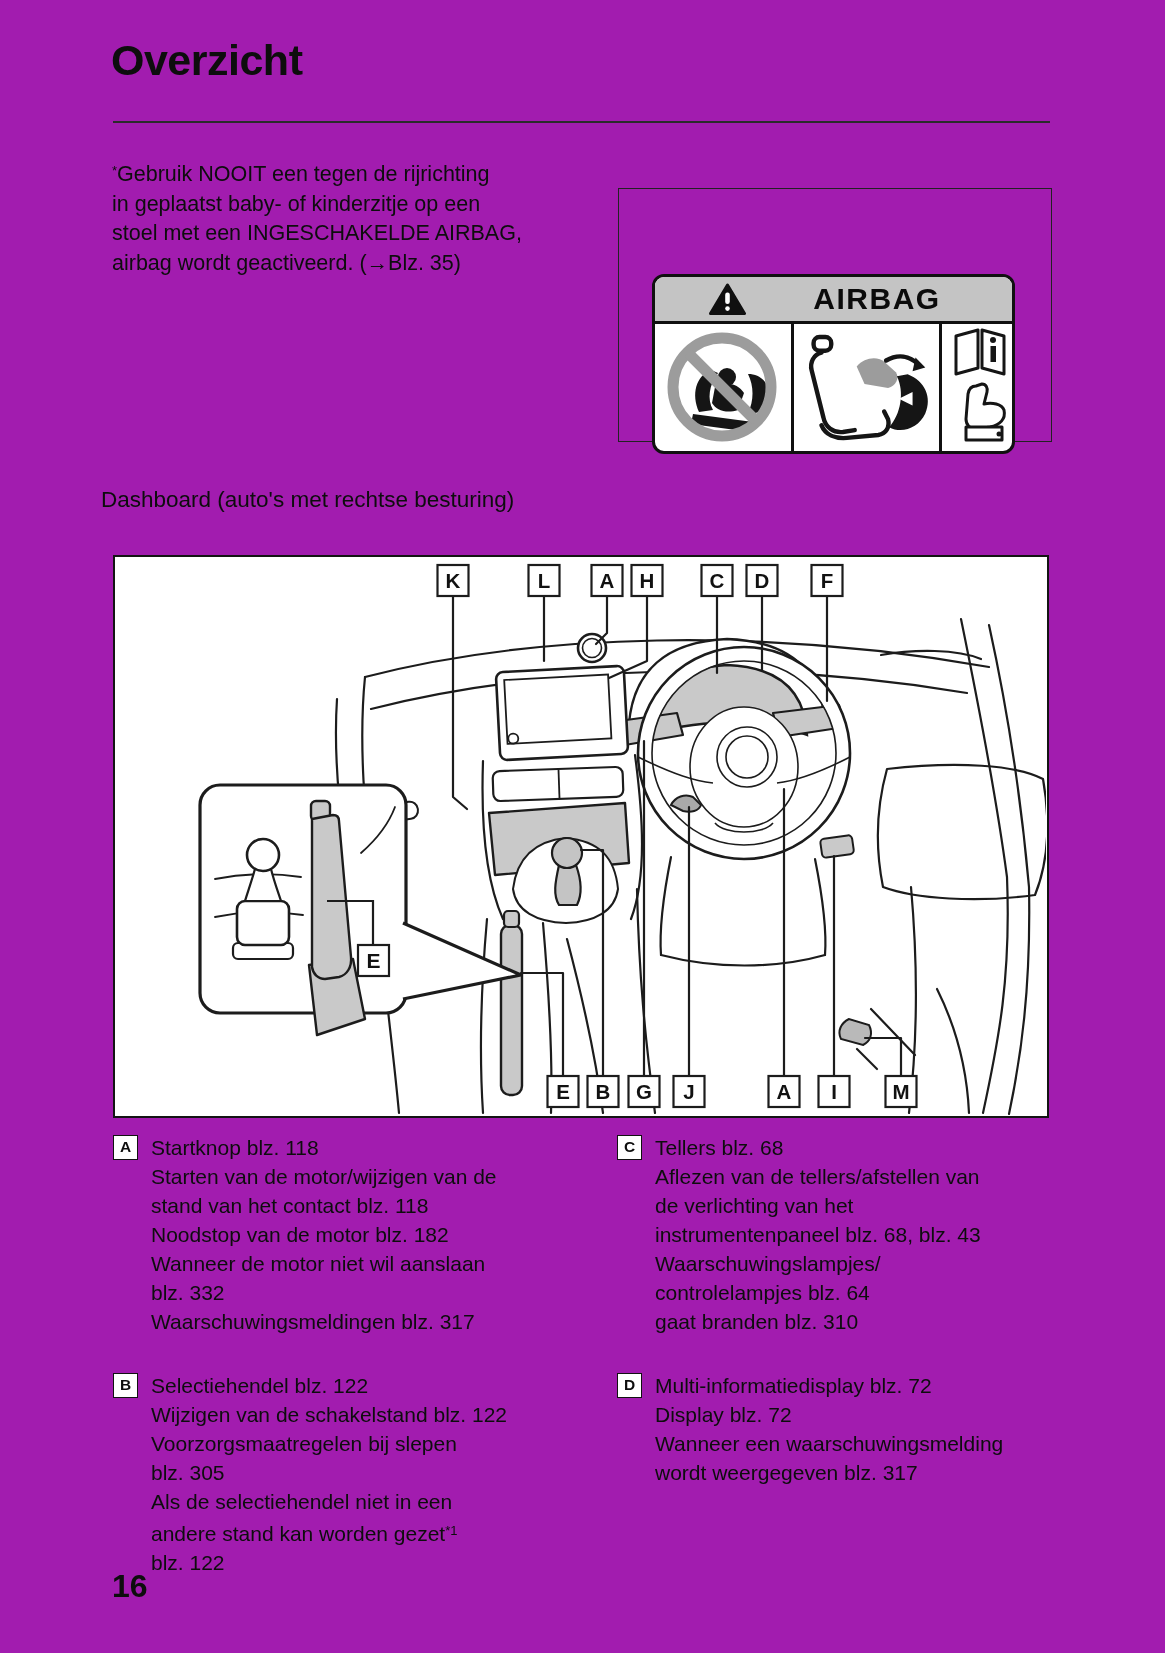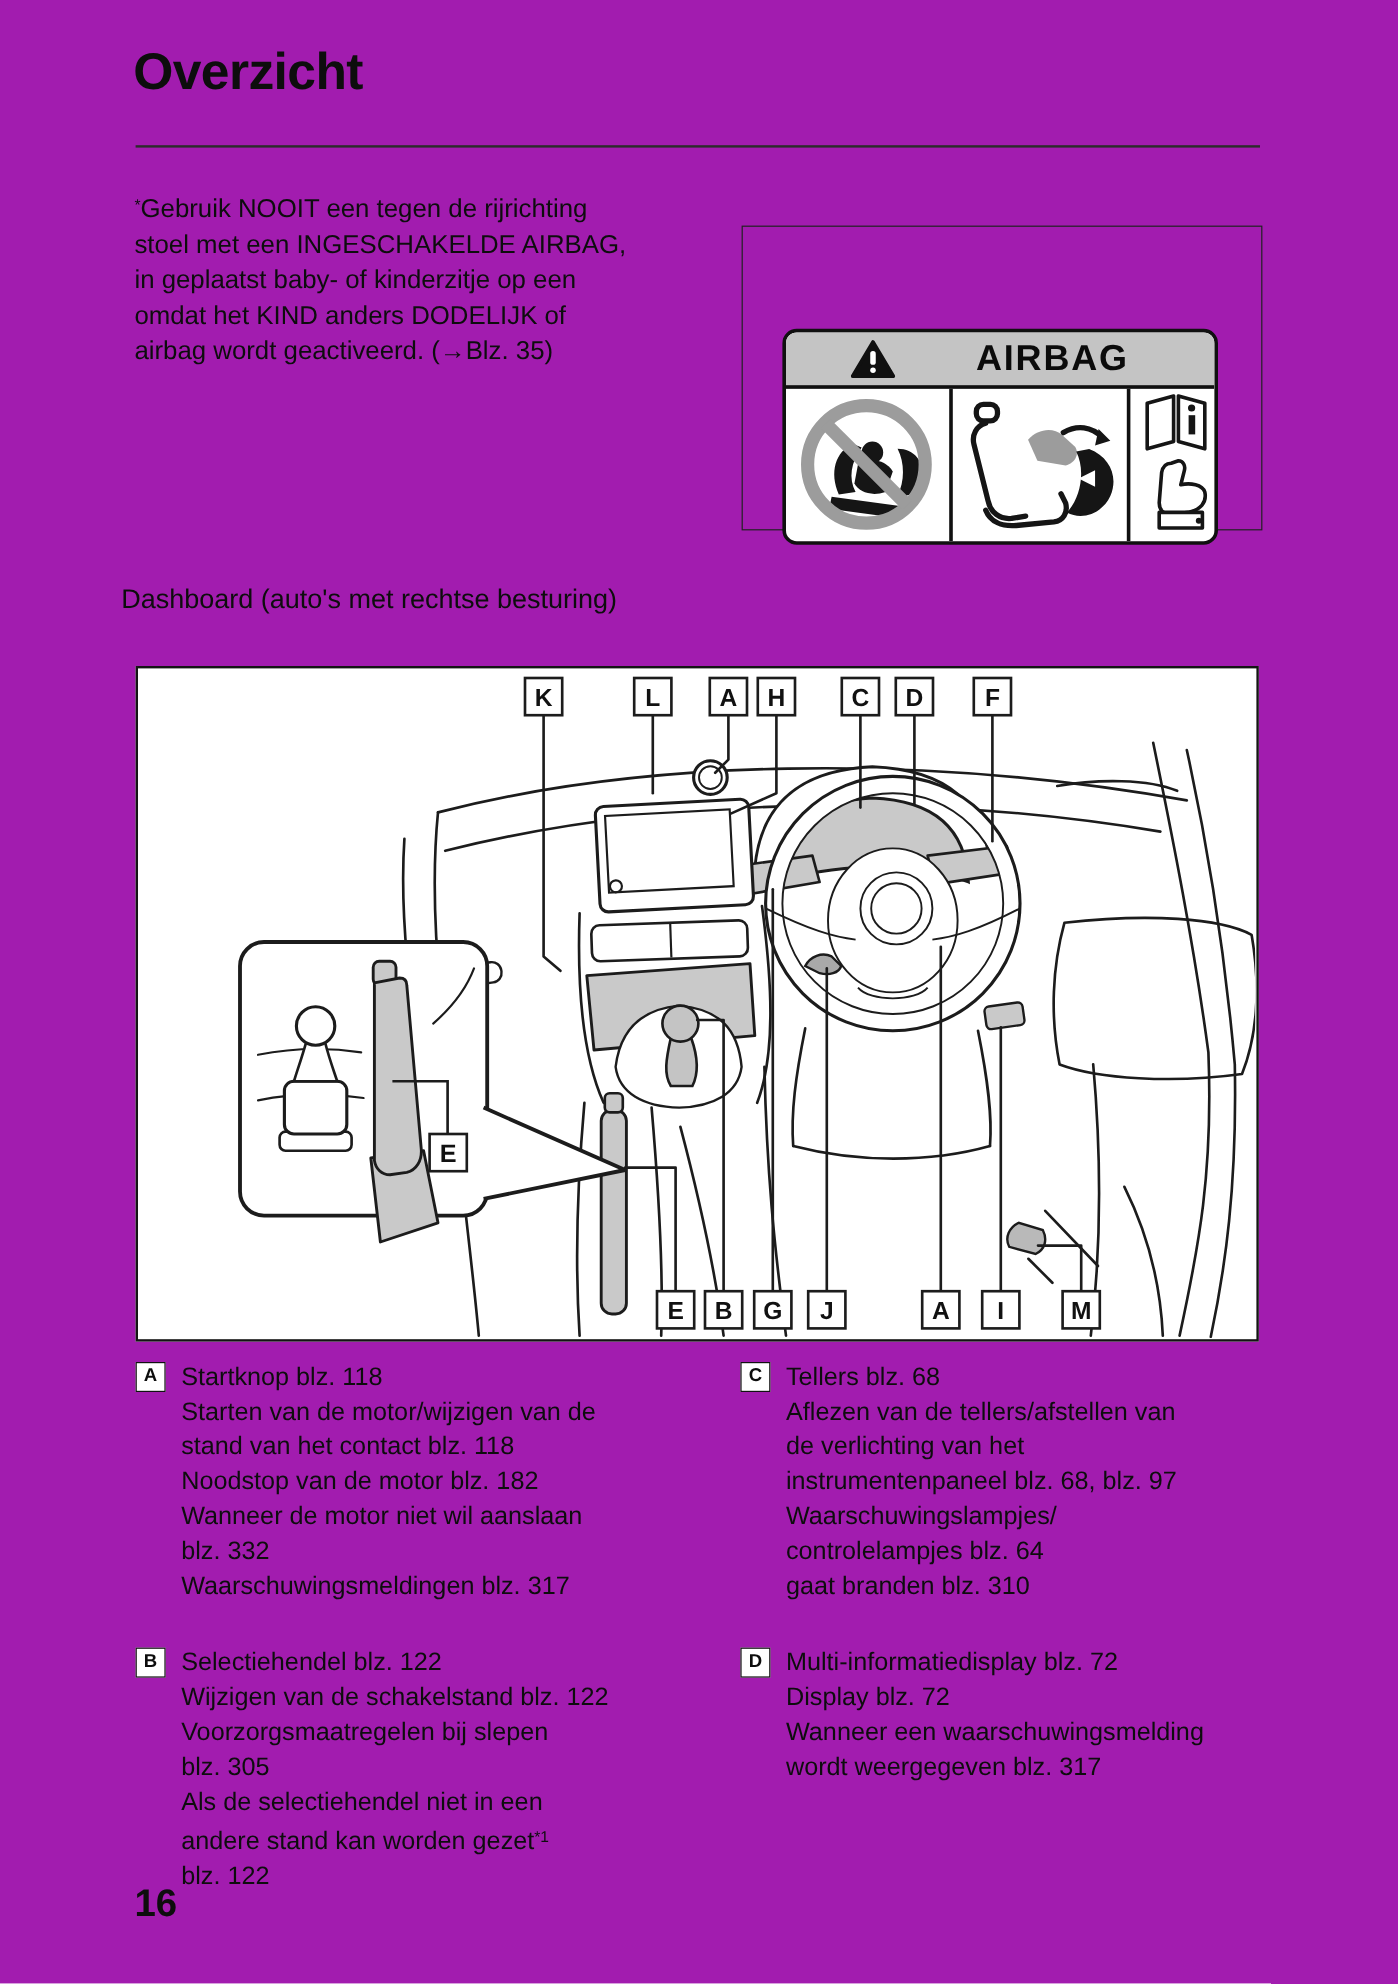--- a/index.html
+++ b/index.html
@@ -35,23 +35,22 @@
 </head>
 <body>
 
 <div class="page">
 
   <div class="abs title">Overzicht</div>
   <div class="abs rule"></div>
 
   <div class="abs intro">
     <div class="ln"><sup>*</sup><span>Gebruik NOOIT een tegen de rijrichting</span></div>
+    <div class="ln">in geplaatst baby- of kinderzitje op een</div>
     <div class="ln">stoel met een INGESCHAKELDE AIRBAG,</div>
-    <div class="ln">in geplaatst baby- of kinderzitje op een</div>
-    <div class="ln">omdat het KIND anders DODELIJK of</div>
     <div class="ln">airbag wordt geactiveerd. (→Blz. 35)</div>
   </div>
 
   <div class="abs airbag-outer">
     <div class="abs airbag-inner">
       <div class="airbag-head">
         <span class="tri">
           <svg width="37" height="33" viewBox="0 0 37 33">
             <polygon points="18.5,2 35.5,30.5 1.5,30.5" fill="#101010" stroke="#101010" stroke-width="3" stroke-linejoin="round"></polygon>
             <rect x="16.2" y="9.5" width="4.6" height="11.5" rx="2.2" fill="#fff"></rect>
@@ -317,21 +316,21 @@
       <div class="ln">blz. 122</div>
     </div>
   </div>
 
   <div class="abs legend-col" style="left:617px;top:1133px;width:440px;">
     <div class="leg-item">
       <span class="keybox">C</span>
       <div class="ln">Tellers blz. 68</div>
       <div class="ln">Aflezen van de tellers/afstellen van</div>
       <div class="ln">de verlichting van het</div>
-      <div class="ln">instrumentenpaneel blz. 68, blz. 97</div>
+      <div class="ln">instrumentenpaneel blz. 68, blz. 43</div>
       <div class="ln">Waarschuwingslampjes/</div>
       <div class="ln">controlelampjes blz. 64</div>
       <div class="ln">gaat branden blz. 310</div>
     </div>
     <div class="leg-item">
       <span class="keybox">D</span>
       <div class="ln">Multi-informatiedisplay blz. 72</div>
       <div class="ln">Display blz. 72</div>
       <div class="ln">Wanneer een waarschuwingsmelding</div>
       <div class="ln">wordt weergegeven blz. 317</div>

